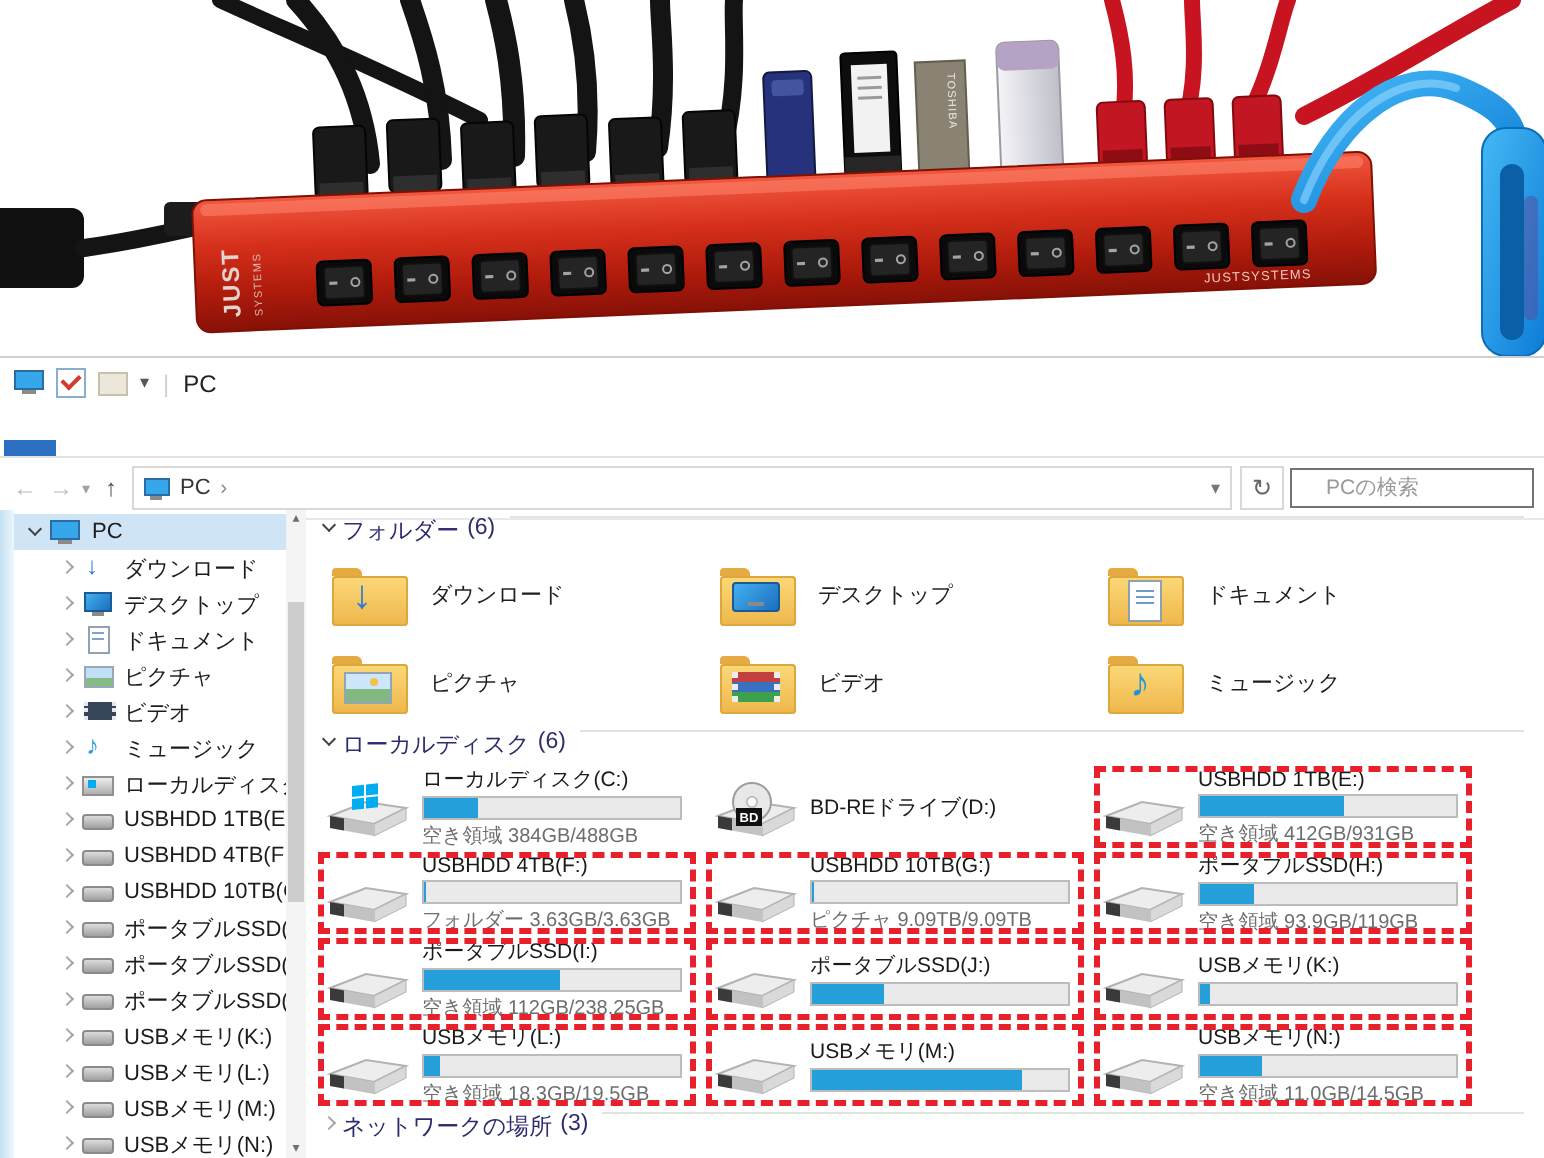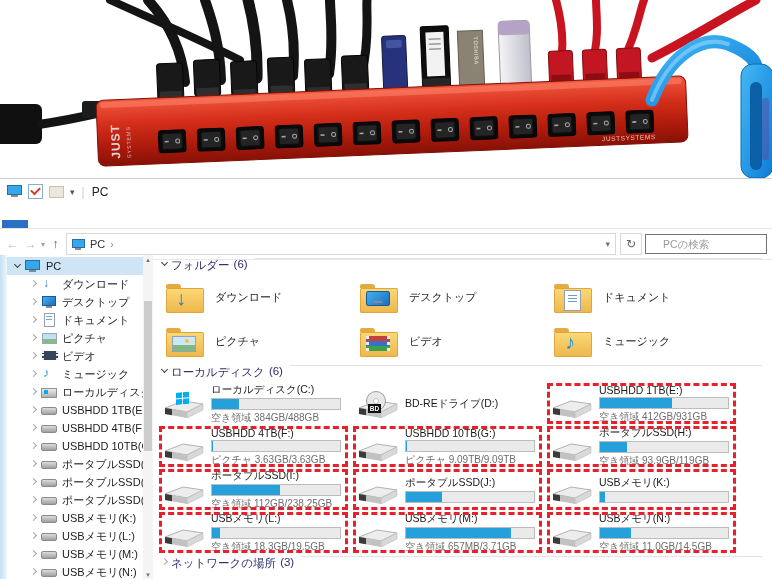--- a/index.html
+++ b/index.html
@@ -527,21 +527,21 @@
                   <circle cx="20" cy="10" r="2.6" fill="#fdfdfd" stroke="#c0c0c0"></circle>
                   <rect x="12" y="13" width="13" height="9" fill="#101010"></rect>
                   <text class="bdtxt" x="18.5" y="20"></text>
                 </g>
               </svg>
               <div class="dinfo">
                 <div class="dname">USBHDD 4TB(F:)</div>
                 <div class="bar">
                   <div class="bar-fill" style="width: 1%;"></div>
                 </div>
-                <div class="free">ピクチャ 3.63GB/3.63GB</div>
+                <div class="free">フォルダー 3.63GB/3.63GB</div>
               </div>
             </div>
             <div class="drive-tile icon-usb highlight">
               <svg class="dicon" width="44" height="30" viewBox="0 0 44 30">
                 <polygon points="3,17 21,10 41,13 25,21" fill="#ededed" stroke="#b2b2b2" stroke-width="1"></polygon>
                 <polygon points="25,21 41,13 41,19 25,27" fill="#d9d9d9" stroke="#b2b2b2" stroke-width="0.5"></polygon>
                 <polygon points="3,17 25,21 25,27 3,23" fill="#c2c2c2"></polygon>
                 <polygon points="3,17 10,18.3 10,24.3 3,23" fill="#3a3a3a"></polygon>
                 <g class="win-flag" transform="translate(14,2) skewY(-6)">
                   <rect x="0" y="0" width="6" height="5.5" fill="#00adef"></rect>
@@ -714,21 +714,20 @@
                   <circle cx="20" cy="10" r="2.6" fill="#fdfdfd" stroke="#c0c0c0"></circle>
                   <rect x="12" y="13" width="13" height="9" fill="#101010"></rect>
                   <text class="bdtxt" x="18.5" y="20"></text>
                 </g>
               </svg>
               <div class="dinfo">
                 <div class="dname">USBメモリ(M:)</div>
                 <div class="bar">
                   <div class="bar-fill" style="width: 82%;"></div>
                 </div>
-                <div class="free">空き領域 657MB/3.71GB</div>
               </div>
             </div>
             <div class="drive-tile icon-usb highlight">
               <svg class="dicon" width="44" height="30" viewBox="0 0 44 30">
                 <polygon points="3,17 21,10 41,13 25,21" fill="#ededed" stroke="#b2b2b2" stroke-width="1"></polygon>
                 <polygon points="25,21 41,13 41,19 25,27" fill="#d9d9d9" stroke="#b2b2b2" stroke-width="0.5"></polygon>
                 <polygon points="3,17 25,21 25,27 3,23" fill="#c2c2c2"></polygon>
                 <polygon points="3,17 10,18.3 10,24.3 3,23" fill="#3a3a3a"></polygon>
                 <g class="win-flag" transform="translate(14,2) skewY(-6)">
                   <rect x="0" y="0" width="6" height="5.5" fill="#00adef"></rect>

